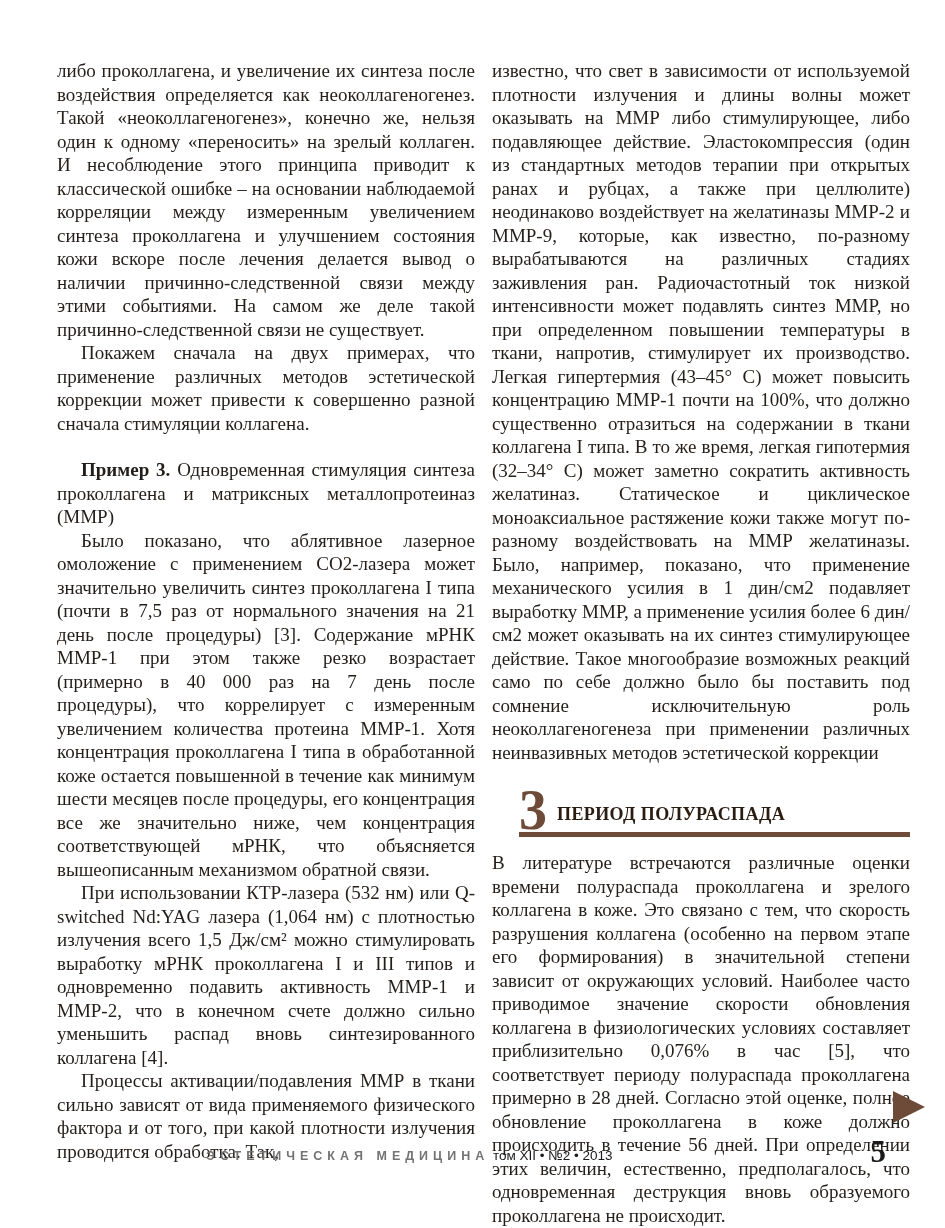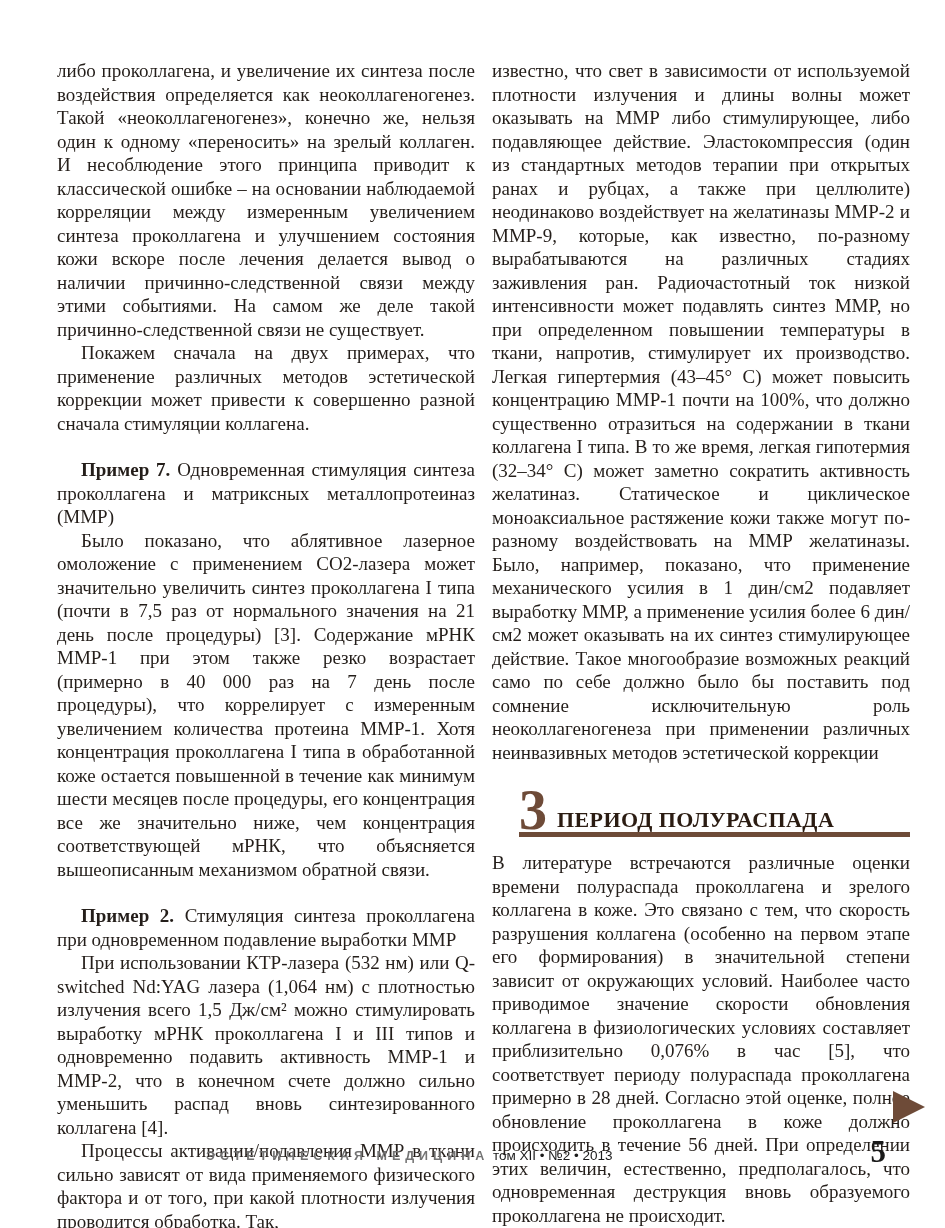--- a/index.html
+++ b/index.html
@@ -41,25 +41,25 @@
   }
   .section-num {
     font-size: 56px;
     line-height: 43px;
     font-weight: bold;
     color: #6E4B38;
     margin-right: 10px;
   }
   .section-title {
     font-weight: bold;
-    font-size: 22px;
+    font-size: 18px;
     line-height: 20.5px;
     letter-spacing: 0.4px;
     color: #2B1C12;
-    padding-bottom: 2px;
+    padding-bottom: 8px;
   }
 
   
   .footer-journal {
     position: absolute;
     left: 206px;
     top: 1149px;
     font-family: "Liberation Sans", sans-serif;
     font-weight: bold;
     font-size: 12.5px;
@@ -103,28 +103,24 @@
 <body>
 
 <div class="page">
 
   <div class="columns">
 
     <div class="col">
       <p class="body">либо проколлагена, и увеличение их синтеза после воздействия определяется как неоколлагеногенез. Такой «неоколлагеногенез», конечно же, нельзя один к одному «переносить» на зрелый коллаген. И несоблюдение этого принципа приводит к классической ошибке – на основании наблюдаемой корреляции между измеренным увеличением синтеза проколлагена и улучшением состояния кожи вскоре после лечения делается вывод о наличии причинно-следственной связи между этими событиями. На самом же деле такой причинно-следственной связи не существует.</p>
       <p class="body indent">Покажем сначала на двух примерах, что применение различных методов эстетической коррекции может привести к совершенно разной сначала стимуляции коллагена.</p>
       <p class="body indent spaced">
-        <span class="lead">Пример 7.</span>
+        <span class="lead">Пример 3.</span>
         <span>Одновременная стимуляция синтеза проколлагена и матриксных металлопротеиназ (ММР)</span>
       </p>
       <p class="body indent">Было показано, что аблятивное лазерное омоложение с применением СО2-лазера может значительно увеличить синтез проколлагена I типа (почти в 7,5 раз от нормального значения на 21 день после процедуры) [3]. Содержание мРНК ММР-1 при этом также резко возрастает (примерно в 40 000 раз на 7 день после процедуры), что коррелирует с измеренным увеличением количества протеина ММР-1. Хотя концентрация проколлагена I типа в обработанной коже остается повышенной в течение как минимум шести месяцев после процедуры, его концентрация все же значительно ниже, чем концентрация соответствующей мРНК, что объясняется вышеописанным механизмом обратной связи.</p>
-      <p class="body indent spaced">
-        <span class="lead">Пример 2.</span>
-        <span>Стимуляция синтеза проколлагена при одновременном подавление выработки ММР</span>
-      </p>
       <p class="body indent">При использовании КТР-лазера (532 нм) или Q-switched Nd:YAG лазера (1,064 нм) с плотностью излучения всего 1,5 Дж/см² можно стимулировать выработку мРНК проколлагена I и III типов и одновременно подавить активность ММР-1 и ММР-2, что в конечном счете должно сильно уменьшить распад вновь синтезированного коллагена [4].</p>
       <p class="body indent">Процессы активации/подавления ММР в ткани сильно зависят от вида применяемого физического фактора и от того, при какой плотности излучения проводится обработка. Так,</p>
     </div>
 
     <div class="col">
       <p class="body">известно, что свет в зависимости от используемой плотности излучения и длины волны может оказывать на ММР либо стимулирующее, либо подавляющее действие. Эластокомпрессия (один из стандартных методов терапии при открытых ранах и рубцах, а также при целлюлите) неодинаково воздействует на желатиназы ММР-2 и ММР-9, которые, как известно, по-разному вырабатываются на различных стадиях заживления ран. Радиочастотный ток низкой интенсивности может подавлять синтез ММР, но при определенном повышении температуры в ткани, напротив, стимулирует их производство. Легкая гипертермия (43–45° С) может повысить концентрацию ММР-1 почти на 100%, что должно существенно отразиться на содержании в ткани коллагена I типа. В то же время, легкая гипотермия (32–34° С) может заметно сократить активность желатиназ. Статическое и циклическое моноаксиальное растяжение кожи также могут по-разному воздействовать на ММР желатиназы. Было, например, показано, что применение механического усилия в 1 дин/см2 подавляет выработку ММР, а применение усилия более 6 дин/см2 может оказывать на их синтез стимулирующее действие. Такое многообразие возможных реакций само по себе должно было бы поставить под сомнение исключительную роль неоколлагеногенеза при применении различных неинвазивных методов эстетической коррекции</p>
 
       <div class="section-head">
         <div class="section-num">3</div>
         <div class="section-title">

